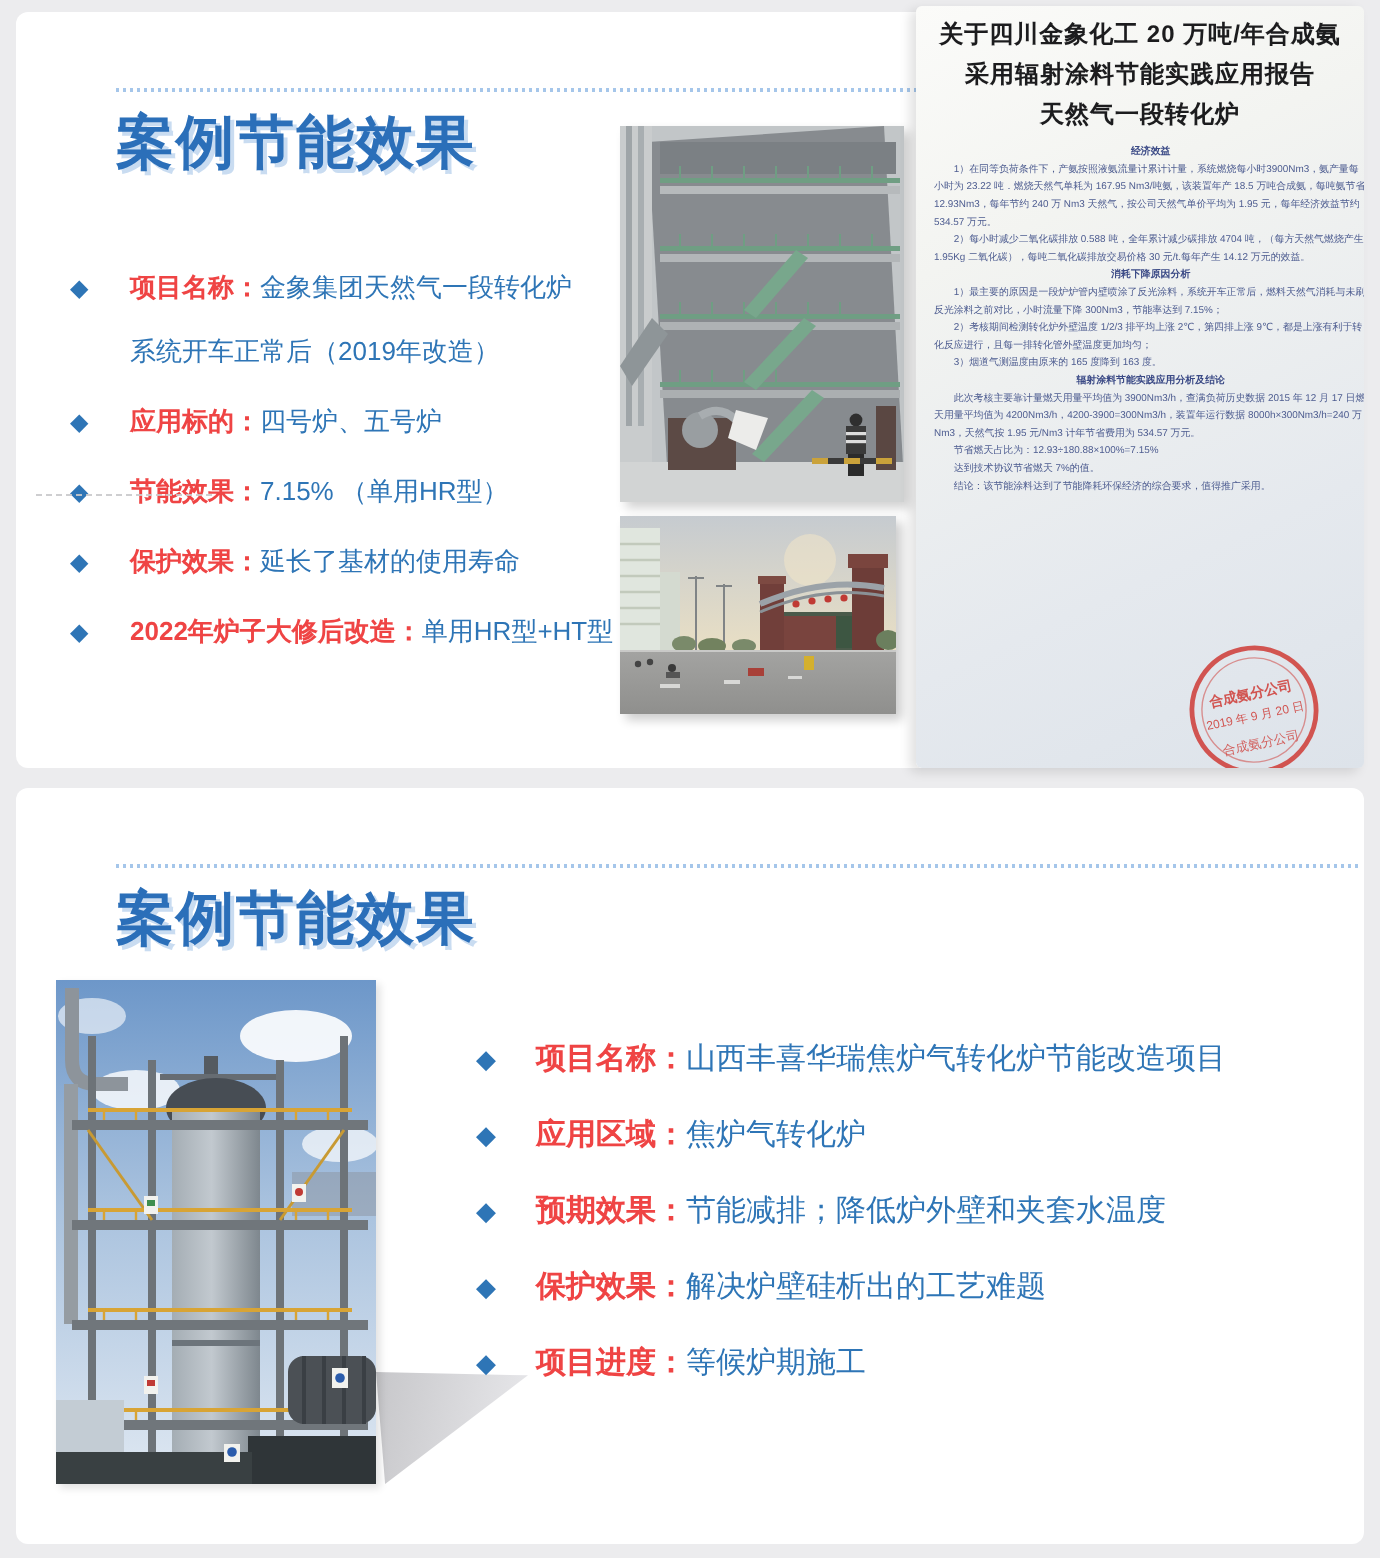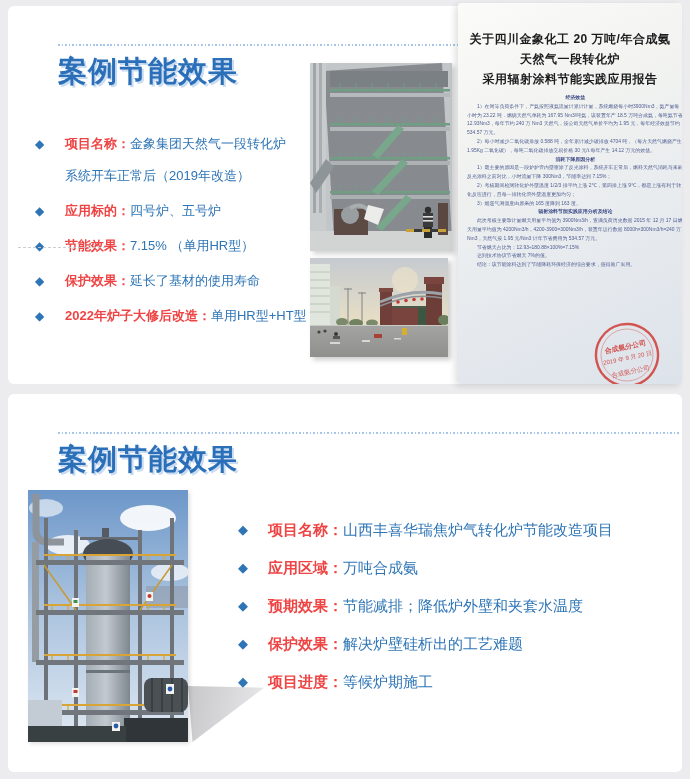--- a/index.html
+++ b/index.html
@@ -38,21 +38,21 @@
   #photo-tower{left:20px;top:96px;width:160px;height:252px;box-shadow:2px 2px 4px rgba(0,0,0,.12);}
   .photo svg{display:block;width:100%;height:100%;}
   #wedge-shadow{position:absolute;left:180px;top:292px;width:76px;height:56px;
     background:linear-gradient(100deg,#c7c7ca,#e4e4e7 85%);
     clip-path:polygon(0% 0%,100% 3%,6% 100%);}
 
   
   #report-doc{position:absolute;left:450px;top:-3px;width:224px;height:381px;overflow:hidden;
     border-radius:3px;background:linear-gradient(155deg,#fbfbf9 0%,#f3f4f1 28%,#e5e9ee 70%,#dde3ea 100%);
     box-shadow:-3px 2px 6px rgba(0,0,0,.12);}
-  .doc-title{margin-top:26px;text-align:center;font-weight:bold;color:#1c1c1e;
+  .doc-title{margin-top:4px;text-align:center;font-weight:bold;color:#1c1c1e;
     font-size:12px;line-height:20px;letter-spacing:.5px;}
   .doc-body{transform:scale(0.55);transform-origin:0 0;width:394px;margin:4px 0 0 9px;
     font-size:9px;line-height:16px;color:#4d5c90;}
   .doc-h{text-align:center;font-weight:bold;color:#3b4a86;}
   .doc-p{text-indent:2em;}
   #stamp{position:absolute;left:130px;top:316px;width:78px;height:72px;}
 </style>
 </head>
 <body>
 
@@ -224,22 +224,22 @@
         <rect x="64" y="76" width="8" height="4" fill="#a84038"></rect>
         <rect x="92" y="70" width="5" height="7" fill="#d4b02e"></rect>
         <circle cx="9" cy="74" r="1.6" fill="#444"></circle>
           <circle cx="15" cy="73" r="1.6" fill="#444"></circle>
       </svg>
     </div>
 
     <div id="report-doc">
       <div class="doc-title">
         <div>关于四川金象化工 20 万吨/年合成氨</div>
+        <div>采用辐射涂料节能实践应用报告</div>
         <div>天然气一段转化炉</div>
-        <div>采用辐射涂料节能实践应用报告</div>
       </div>
       <div class="doc-body">
         <div class="doc-h">经济效益</div>
         <div class="doc-p">1）在同等负荷条件下，产氨按照液氨流量计累计计量，系统燃烧每小时3900Nm3，氨产量每小时为 23.22 吨．燃烧天然气单耗为 167.95 Nm3/吨氨，该装置年产 18.5 万吨合成氨，每吨氨节省 12.93Nm3，每年节约 240 万 Nm3 天然气，按公司天然气单价平均为 1.95 元，每年经济效益节约 534.57 万元。</div>
         <div class="doc-p">2）每小时减少二氧化碳排放 0.588 吨，全年累计减少碳排放 4704 吨，（每方天然气燃烧产生 1.95Kg 二氧化碳），每吨二氧化碳排放交易价格 30 元/t.每年产生 14.12 万元的效益。</div>
         <div class="doc-h">消耗下降原因分析</div>
         <div class="doc-p">1）最主要的原因是一段炉炉管内壁喷涂了反光涂料，系统开车正常后，燃料天然气消耗与未刷反光涂料之前对比，小时流量下降 300Nm3，节能率达到 7.15%；</div>
         <div class="doc-p">2）考核期间检测转化炉外壁温度 1/2/3 排平均上涨 2℃，第四排上涨 9℃，都是上涨有利于转化反应进行，且每一排转化管外壁温度更加均匀；</div>
         <div class="doc-p">3）烟道气测温度由原来的 165 度降到 163 度。</div>
         <div class="doc-h">辐射涂料节能实践应用分析及结论</div>
@@ -363,21 +363,21 @@
     <div class="bullets">
       <div class="brow">
         <span class="bdiamond">◆</span>
         <span class="btxt">
             <span class="bline"><span class="blabel">项目名称：</span><span class="bval">山西丰喜华瑞焦炉气转化炉节能改造项目</span></span>
           </span>
       </div>
       <div class="brow">
         <span class="bdiamond">◆</span>
         <span class="btxt">
-            <span class="bline"><span class="blabel">应用区域：</span><span class="bval">万吨合成氨</span></span>
+            <span class="bline"><span class="blabel">应用区域：</span><span class="bval">焦炉气转化炉</span></span>
           </span>
       </div>
       <div class="brow">
         <span class="bdiamond">◆</span>
         <span class="btxt">
             <span class="bline"><span class="blabel">预期效果：</span><span class="bval">节能减排；降低炉外壁和夹套水温度</span></span>
           </span>
       </div>
       <div class="brow">
         <span class="bdiamond">◆</span>

